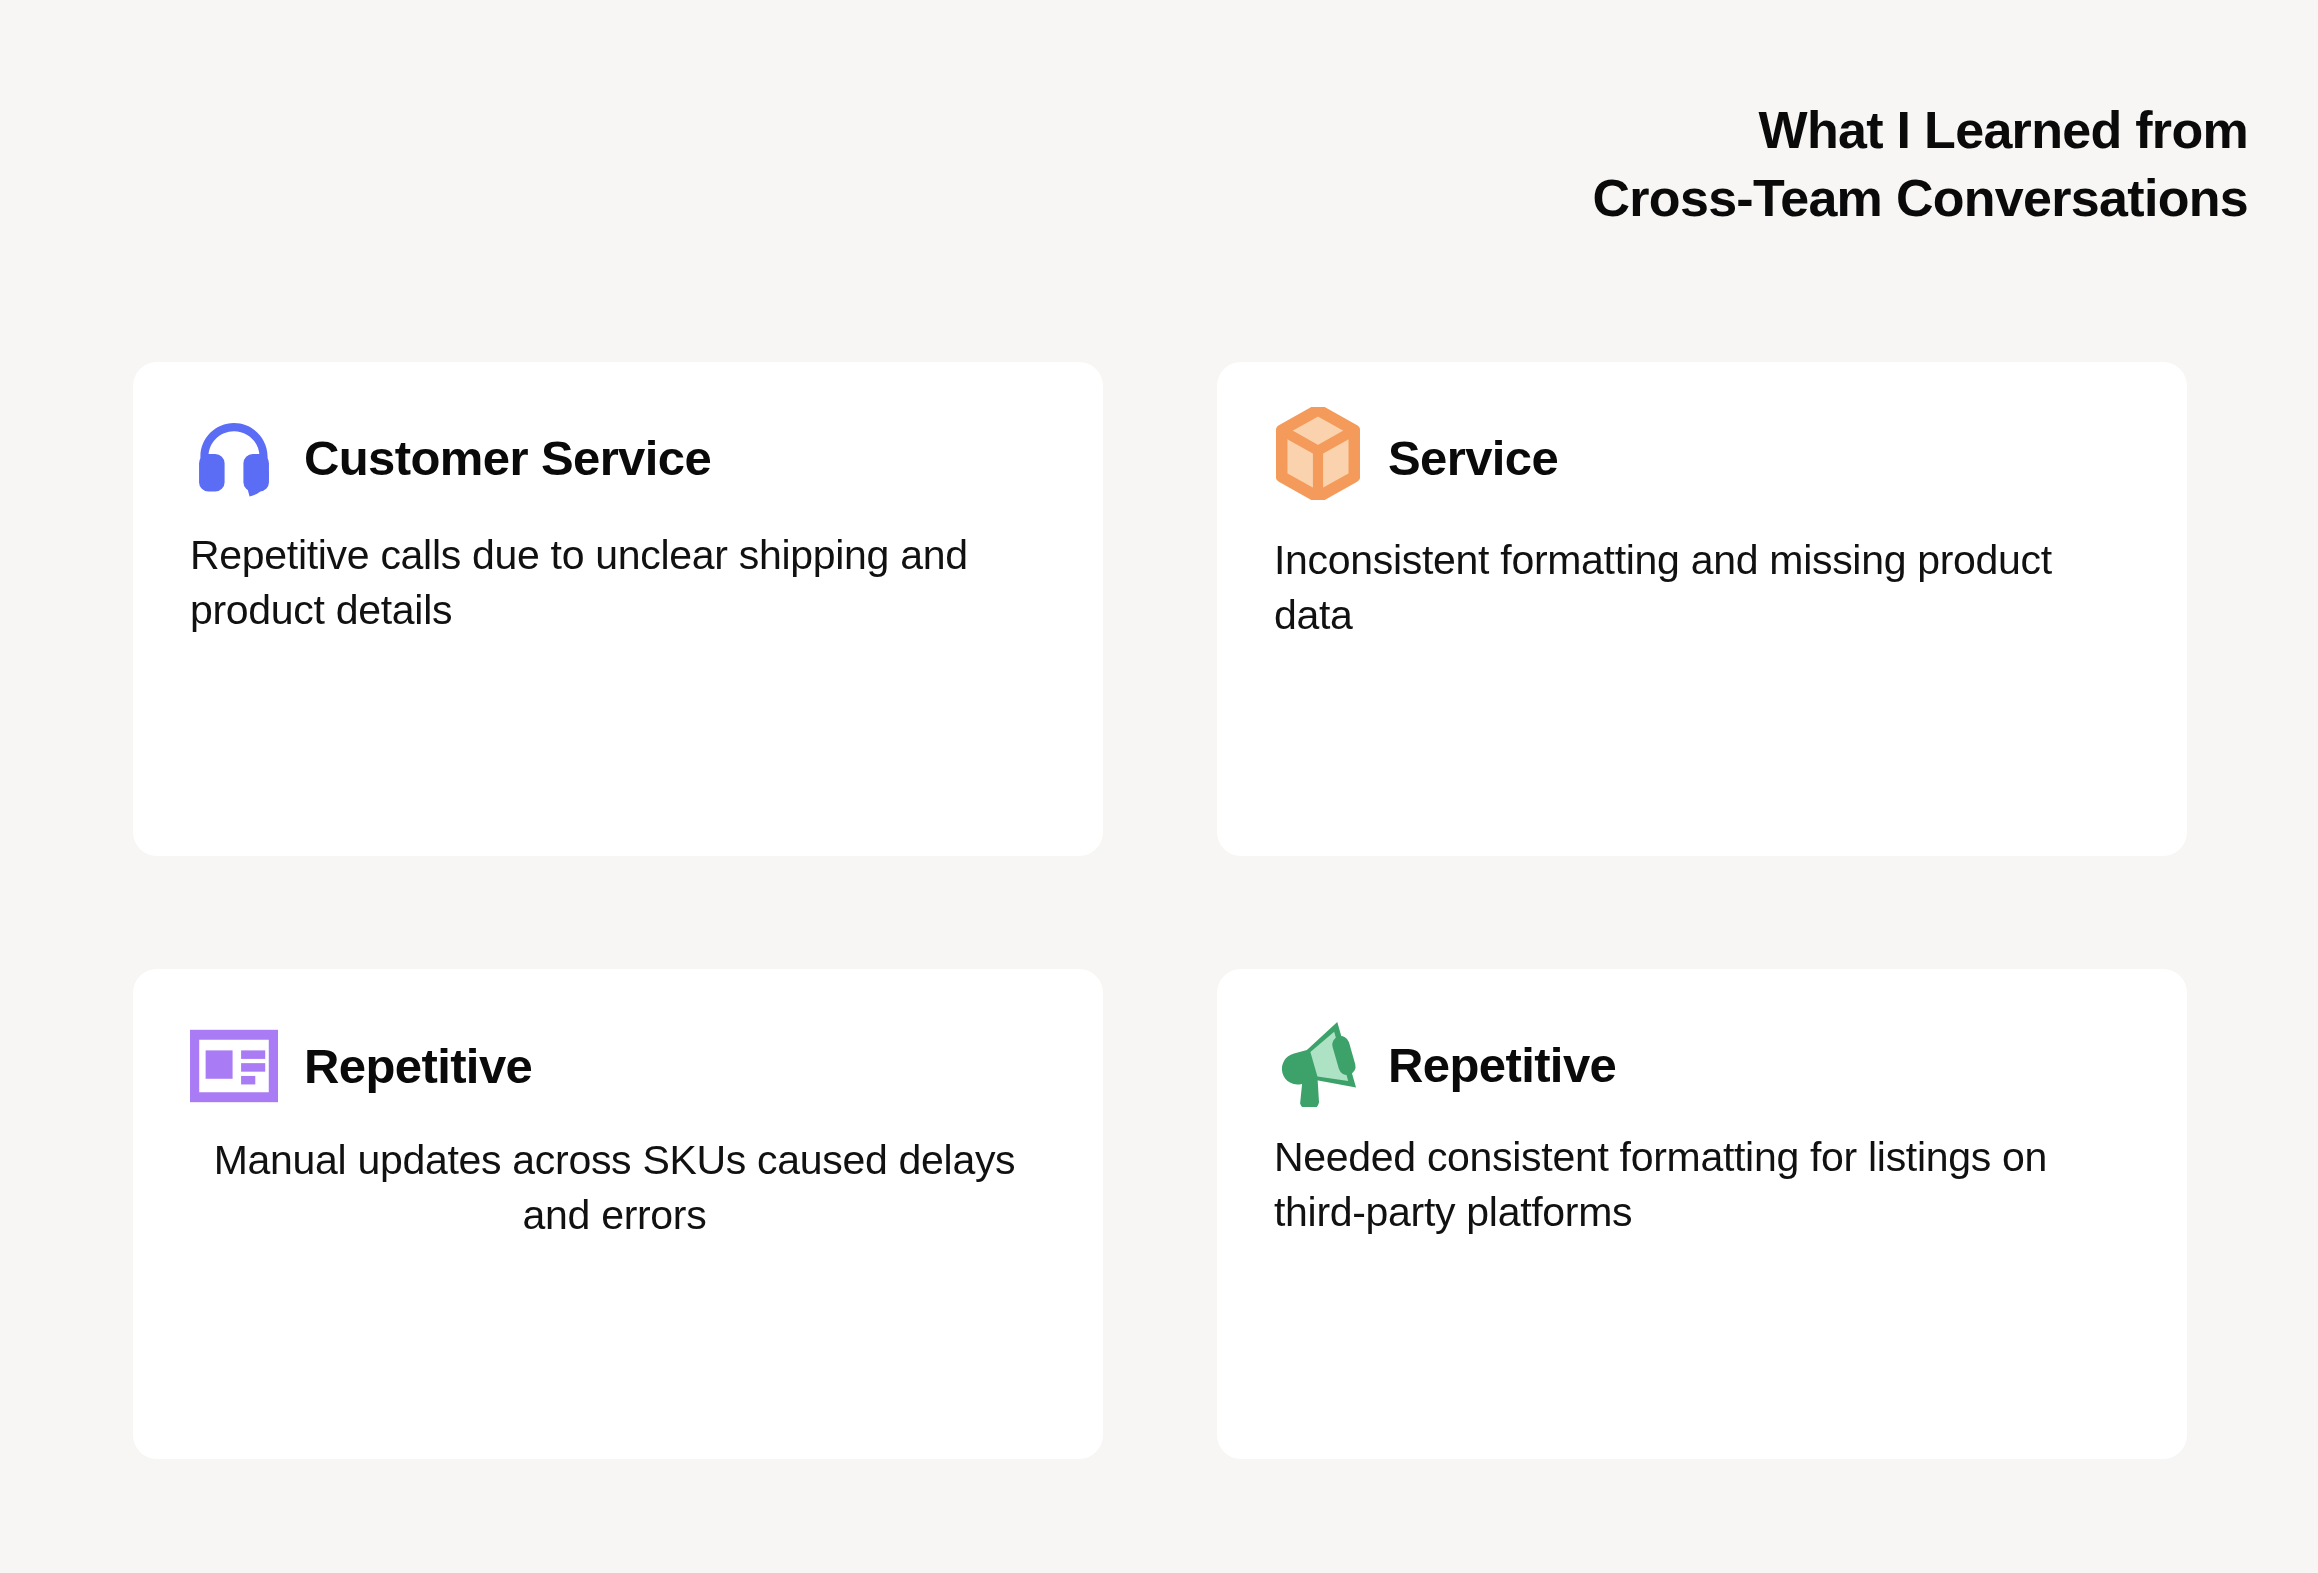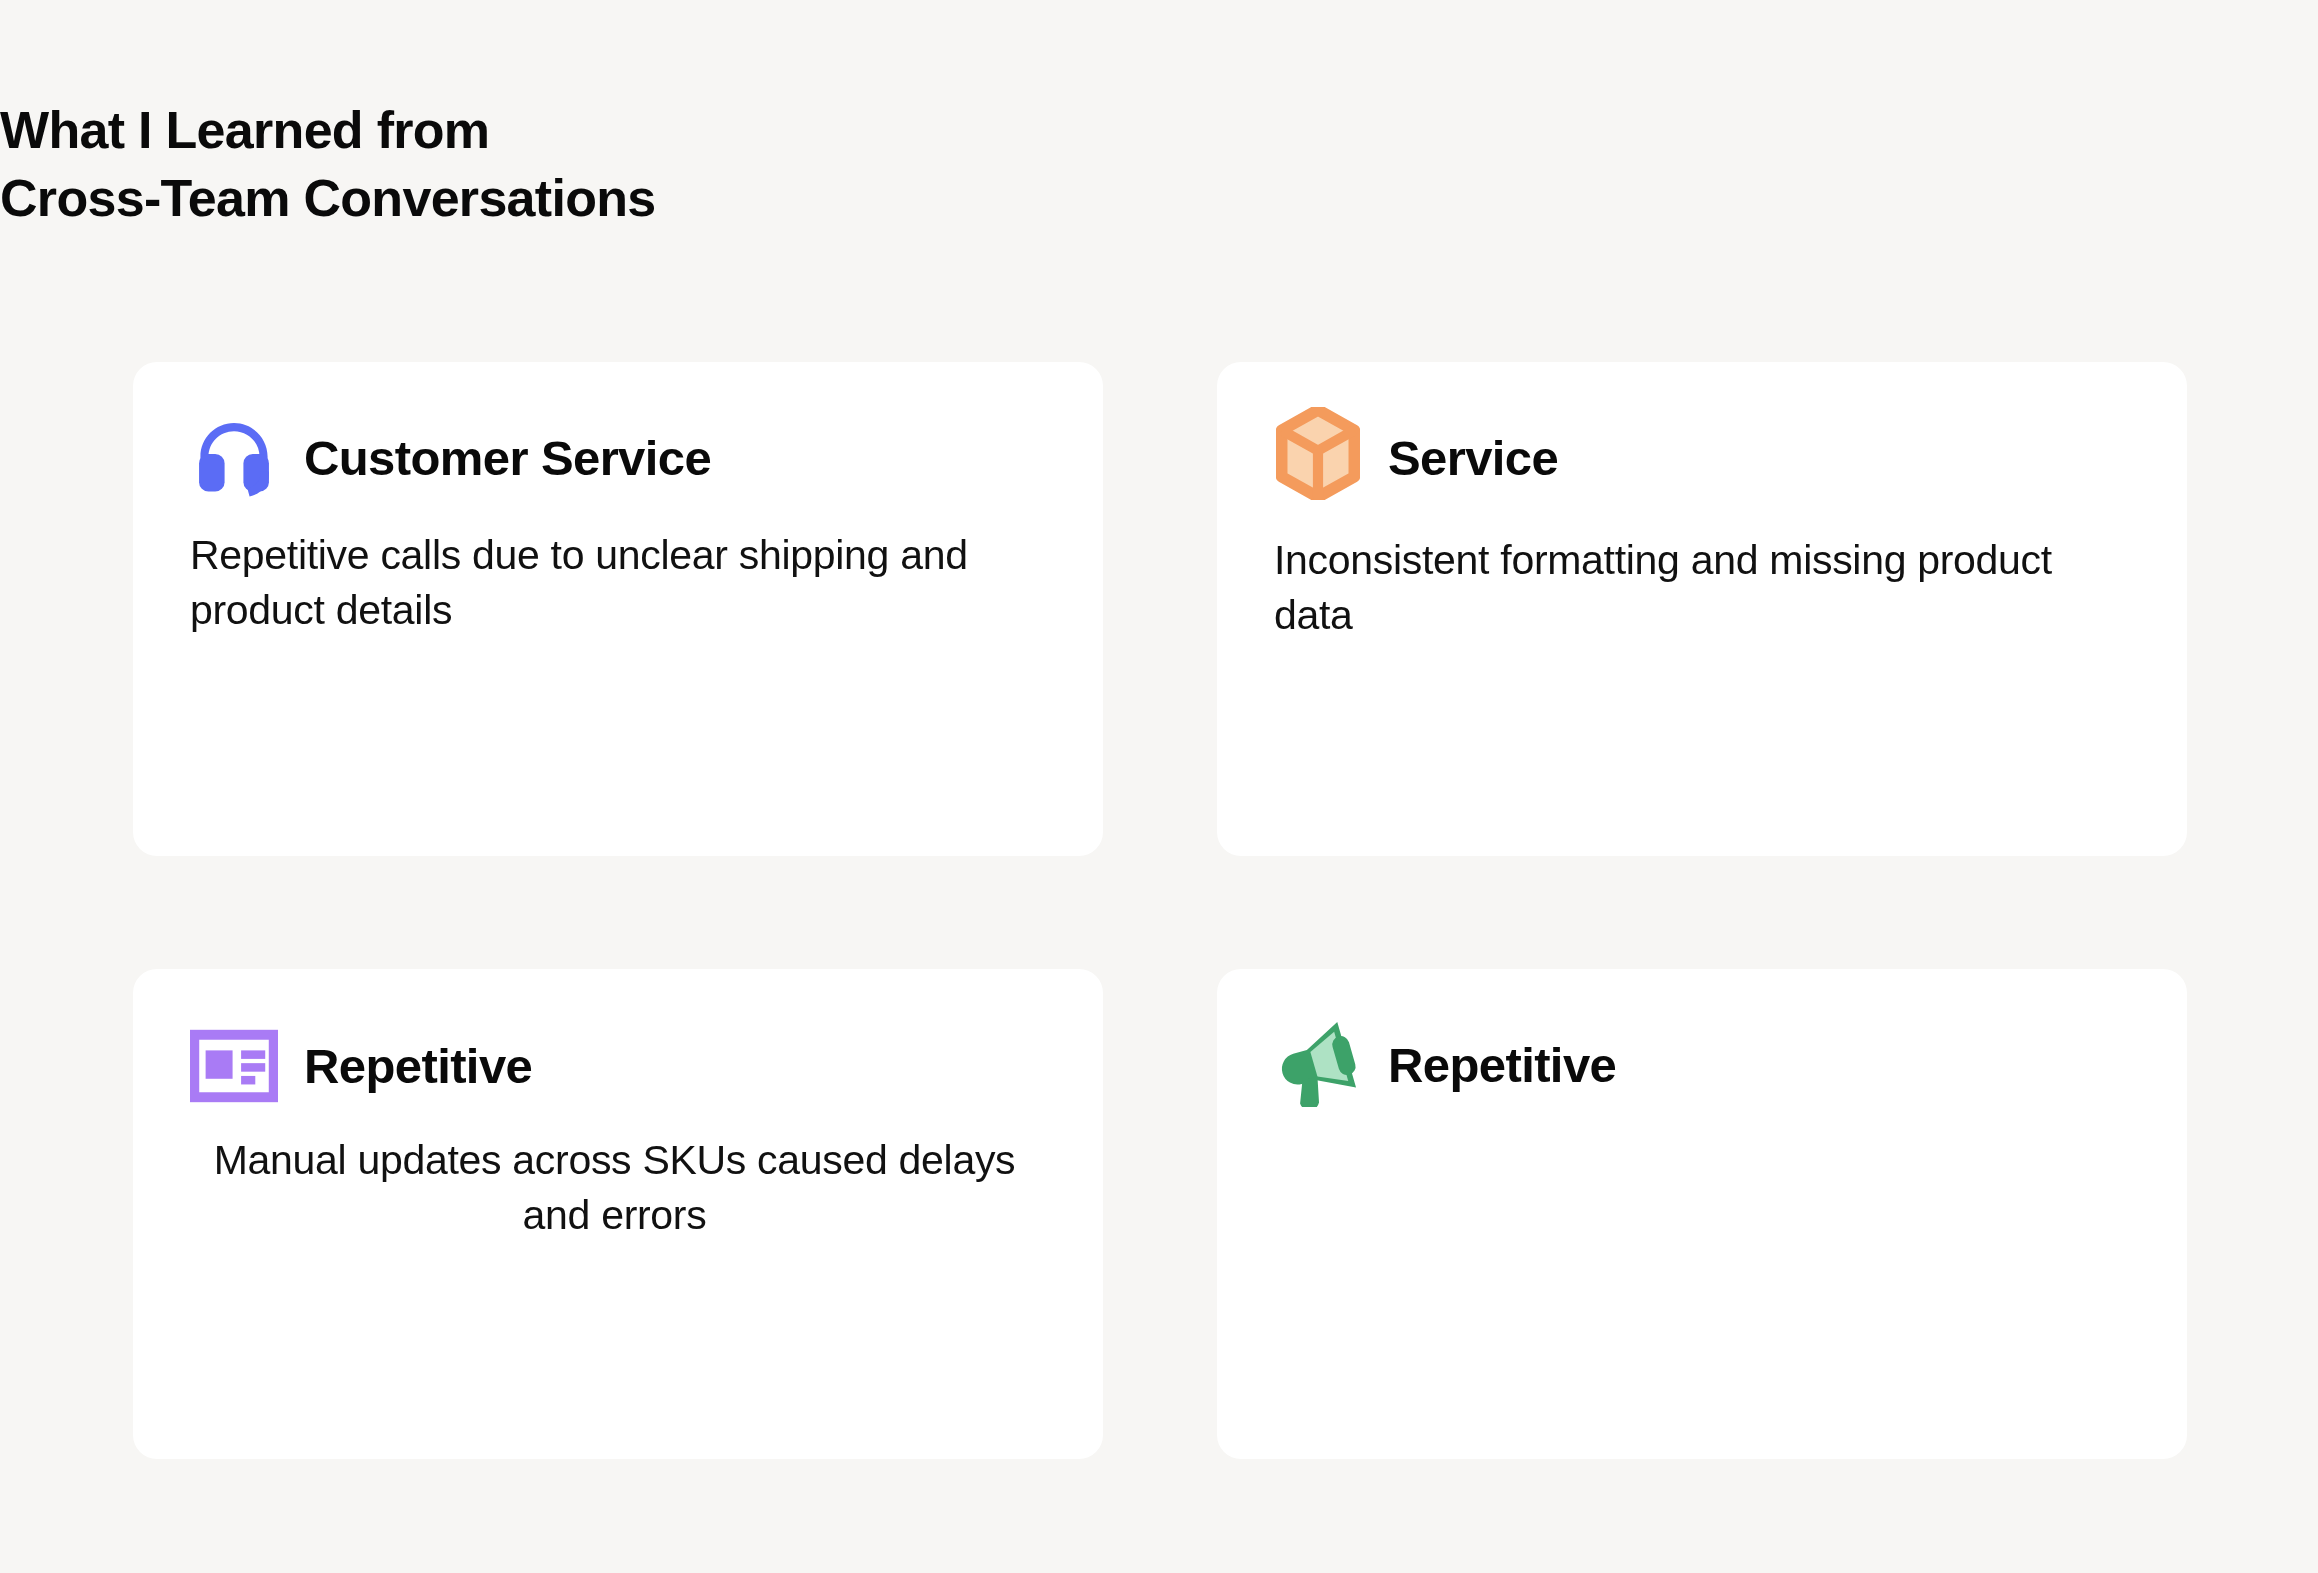--- a/index.html
+++ b/index.html
@@ -15,21 +15,21 @@
     width:2319px; height:1573px;
     background:#F7F6F4;
     overflow:hidden;
   }
 
   
   .title-block {
     position:absolute;
     left:0; top:97px;
     width:2248px;
-    text-align:left;
+    text-align:right;
   }
   .title-line {
     display:block;
     font-size:52px;
     font-weight:700;
     line-height:1.30;
     letter-spacing:-0.7px;
     color:#0A0A0A;
   }
 
@@ -161,17 +161,18 @@
             <g transform="rotate(-16 31 29)">
               <path d="M16 18 H26 L52 5 V53 L26 40 H16 A11 11 0 0 1 16 18 Z" fill="#3DA269"></path>
               <path d="M28 20 L48 11 V47 L28 38 Z" fill="#AEE2C4"></path>
               <rect x="44" y="15" width="12" height="28" rx="6" fill="#3DA269"></rect>
               <path d="M17 38 H28 L24 56 A7 7 0 0 1 11 53 Z" fill="#3DA269"></path>
             </g>
           </svg>
         </span>
         <span class="card-title">Repetitive</span>
       </div>
+      <div class="card-body">Needed consistent formatting for listings on third-party platforms</div>
     </div>
 
   </div>
 </div>
 
 
 </body></html>

